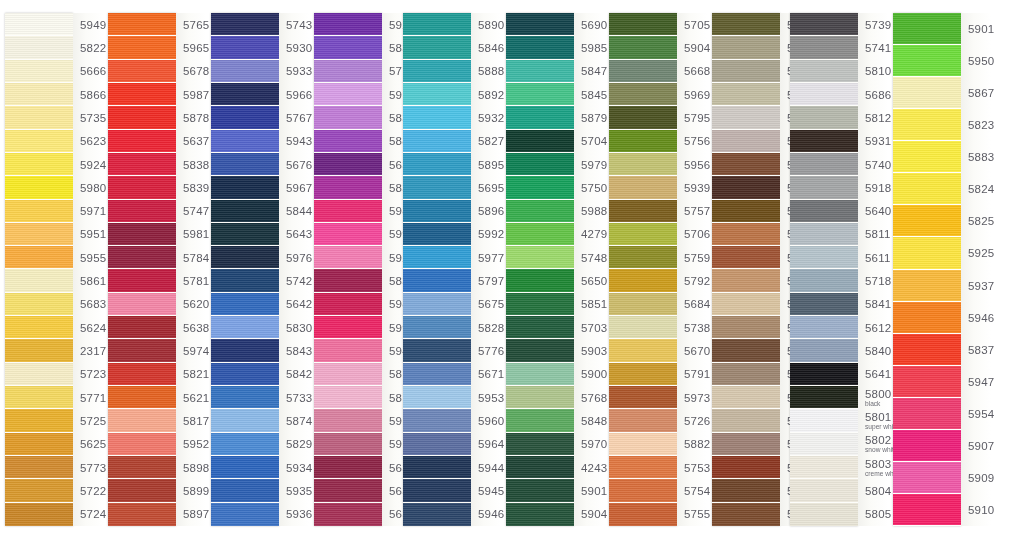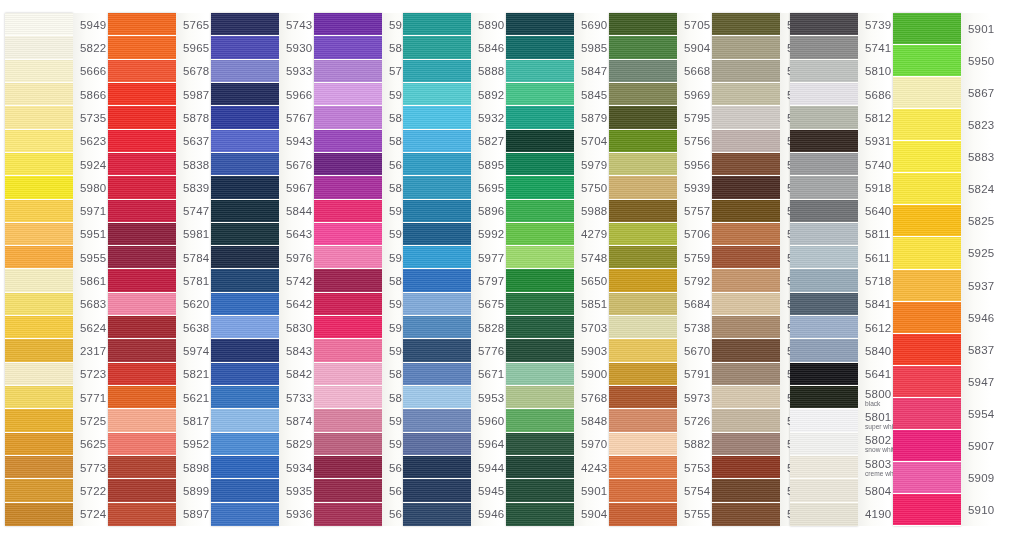--- a/index.html
+++ b/index.html
@@ -919,21 +919,21 @@
           <span class="sub">snow white</span>
         </div>
         <div class="lb" style="height: 23.3182px;">
           <span>5803</span>
           <span class="sub">creme white</span>
         </div>
         <div class="lb" style="height: 23.3182px;">
           <span>5804</span>
         </div>
         <div class="lb" style="height: 23.3182px;">
-          <span>4190</span>
+          <span>5805</span>
         </div>
       </div>
     </div>
     <div class="col wide" style="left: 893px;">
       <div class="swatches" style="width: 68px; height: 513px;">
         <div class="sw" title="5901" style="height: 32.0625px; background: rgb(76, 180, 42);"></div>
         <div class="sw" title="5950" style="height: 32.0625px; background: rgb(109, 220, 58);"></div>
         <div class="sw" title="5867" style="height: 32.0625px; background: rgb(247, 240, 182);"></div>
         <div class="sw" title="5823" style="height: 32.0625px; background: rgb(251, 236, 76);"></div>
         <div class="sw" title="5883" style="height: 32.0625px; background: rgb(251, 237, 62);"></div>

